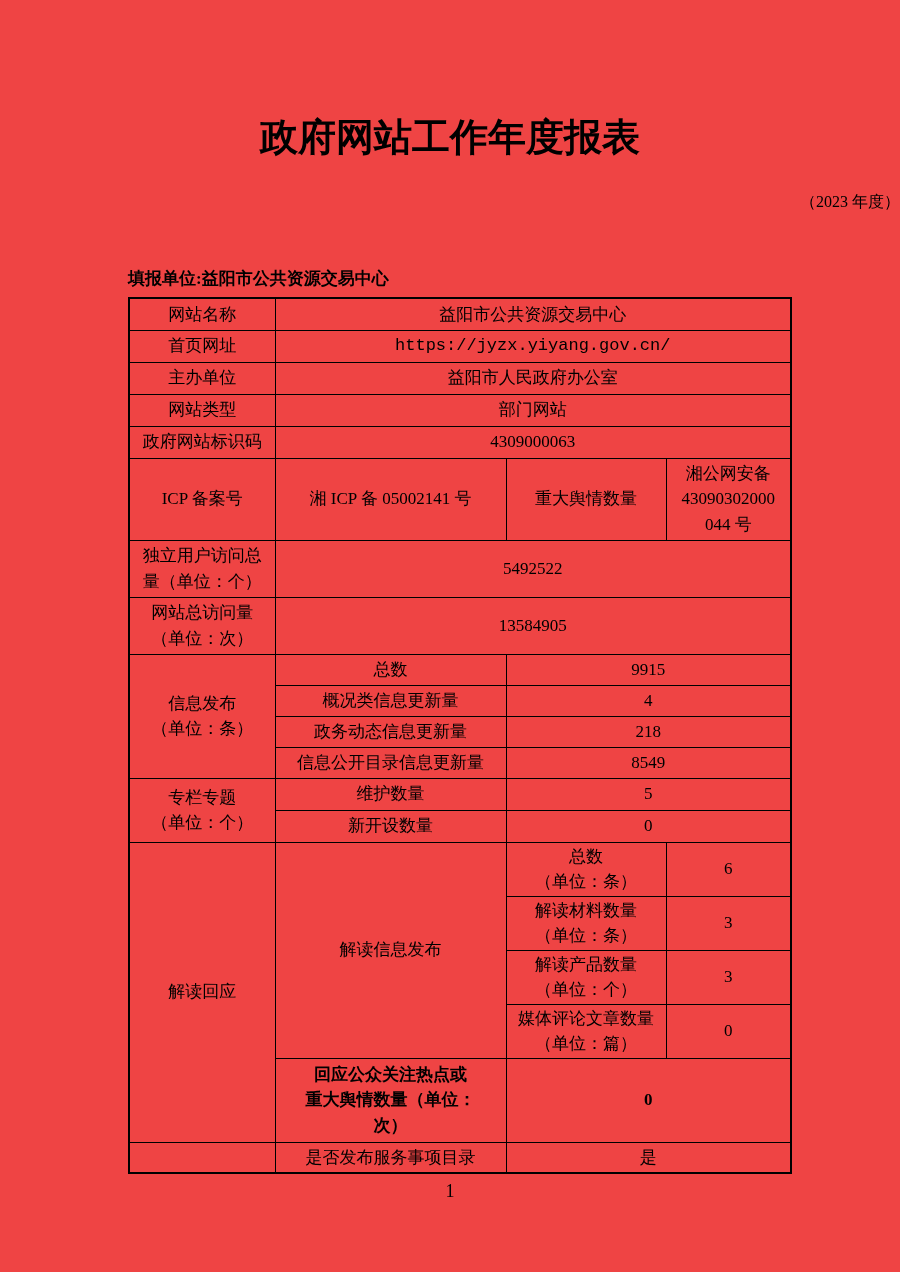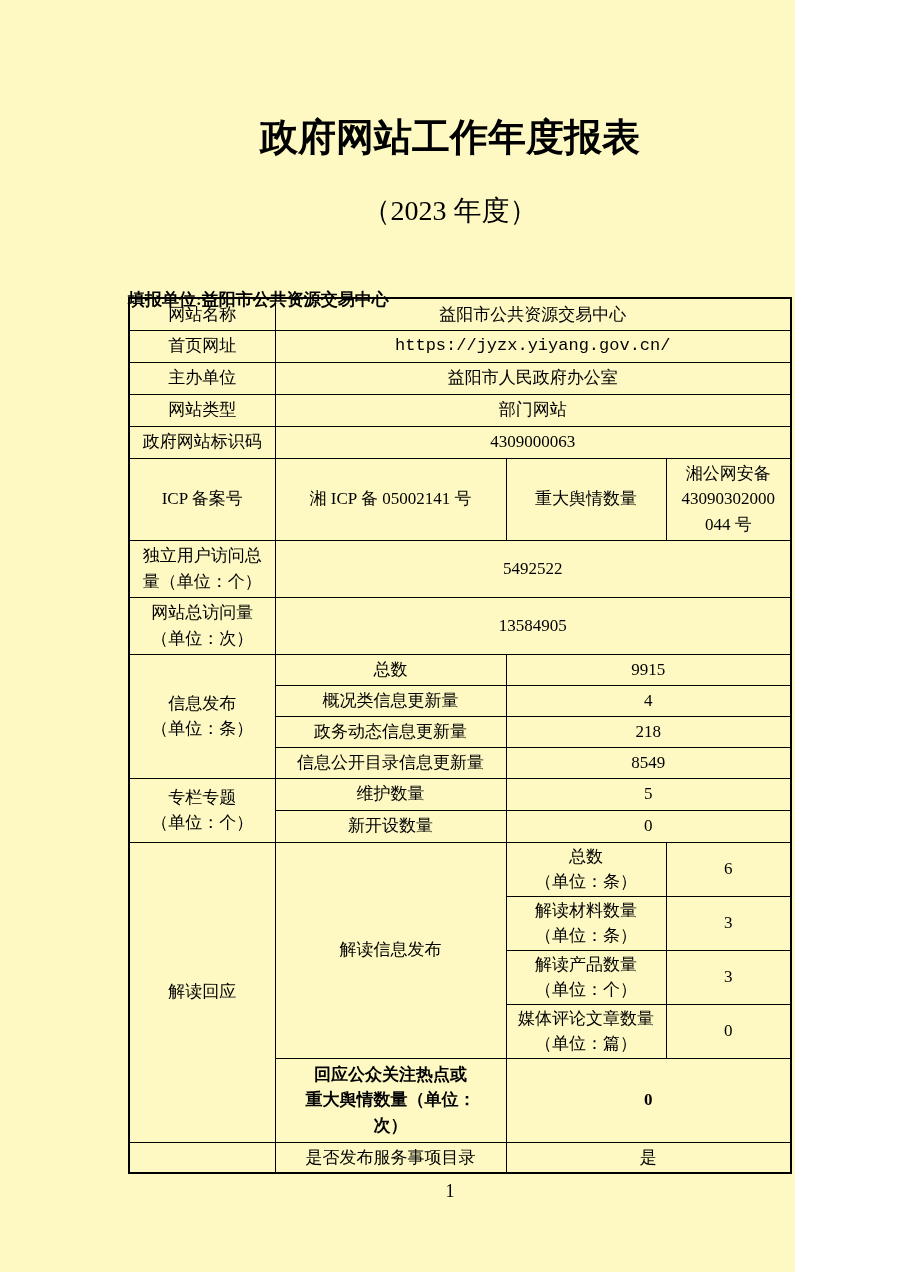--- a/index.html
+++ b/index.html
@@ -4,39 +4,39 @@
 <style>
   * { margin: 0; padding: 0; box-sizing: border-box; }
   html, body { background: #ffffff; }
   body {
     width: 900px; height: 1272px;
     font-family: "Liberation Serif", serif;
     color: #000000;
     position: relative;
     overflow: hidden;
   }
-  .page { position: relative; width: 795px; height: 1272px; background: #fef9c3; }
+  .page { position: relative; width: 900px; height: 1272px; background: #ef4444; }
 
   .doc-title {
     position: absolute; top: 112px; left: 0; width: 900px;
     text-align: center;
     font-family: "Liberation Sans", sans-serif;
     font-weight: 700;
     font-size: 38px;
     letter-spacing: 0px;
     color: #000;
   }
   .doc-subtitle {
     position: absolute; top: 192px; left: 0; width: 900px;
-    text-align: center;
-    font-size: 28px;
+    text-align: right;
+    font-size: 16px;
     color: #000;
   }
   .filler-unit {
-    position: absolute; top: 288px; left: 128px;
+    position: absolute; top: 267px; left: 128px;
     font-size: 17px;
     font-weight: 700;
     color: #000;
   }
 
   table.report {
     position: absolute; top: 297px; left: 128px;
     width: 662px;
     border-collapse: collapse;
     table-layout: fixed;

